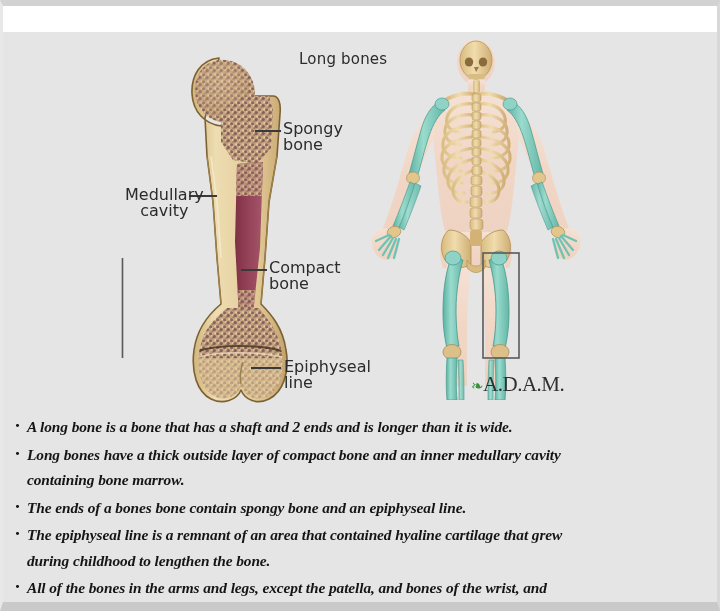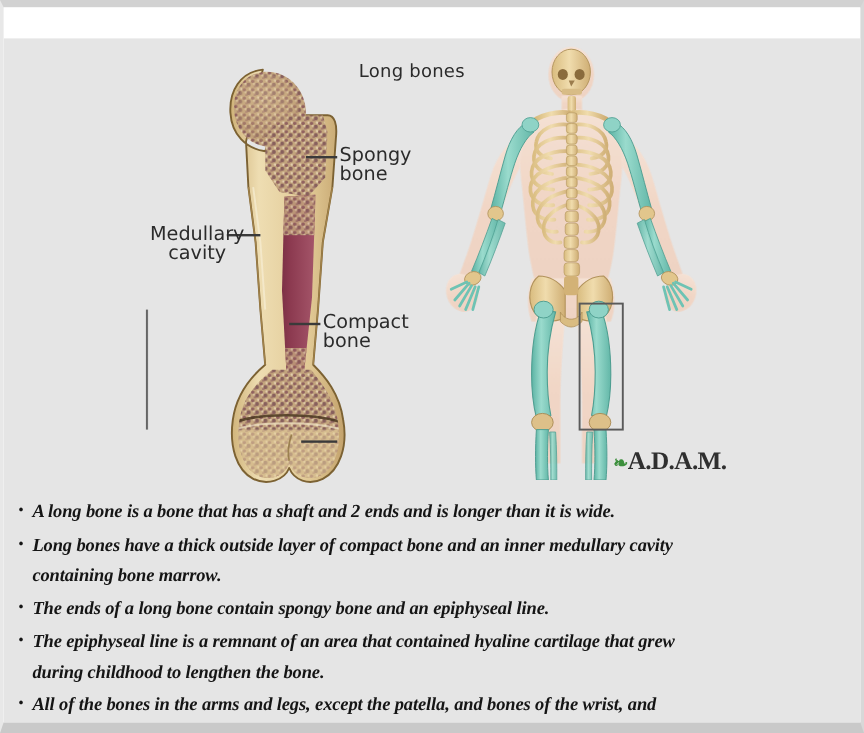--- a/index.html
+++ b/index.html
@@ -65,24 +65,24 @@
   }
 
   
   #femur{position:absolute;left:178px;top:20px;width:110px;height:352px;}
 
   
   #skeleton{position:absolute;left:360px;top:4px;width:270px;height:364px;}
 
   .adam{
     position:absolute;
-    left:508px;top:340px;
+    left:468px;top:340px;
     font-family:"Liberation Serif",serif;
     font-size:21px;
-    font-weight:bold;
+    font-weight:normal;
     color:#2f2f2f;
     letter-spacing:-.5px;
     white-space:nowrap;
   }
   .adam .leaf{color:#3c8f3c;font-size:15px;}
 
   
   #bullets{
     position:absolute;
     left:0;top:382px;
@@ -365,30 +365,32 @@
       <div class="leader" style="left:186px;top:163px;width:28px;"></div>
       <div class="leader" style="left:238px;top:237px;width:26px;"></div>
       <div class="leader" style="left:248px;top:335px;width:30px;"></div>
 
       <div class="lbl" style="left:280px;top:89px;">Spongy
 bone</div>
       <div class="lbl" style="left:122px;top:155px;text-align:center;">Medullary
 cavity</div>
       <div class="lbl" style="left:266px;top:228px;">Compact
 bone</div>
+      <div class="lbl" style="left:281px;top:327px;">Epiphyseal
+line</div>
 
       <div class="adam">
         <span class="leaf">❧</span><span>A.D.A.M.</span>
       </div>
     </div>
 
     <div id="bullets">
       <ul class="blist">
         <li>A long bone is a bone that has a shaft and 2 ends and is longer than it is wide.</li>
         <li>Long bones have a thick outside layer of compact bone and an inner medullary cavity containing bone marrow.</li>
-        <li>The ends of a long bone contain spongy bone and an epiphyseal line.</li>
+        <li>The ends of a bones bone contain spongy bone and an epiphyseal line.</li>
         <li>The epiphyseal line is a remnant of an area that contained hyaline cartilage that grew during childhood to lengthen the bone.</li>
         <li>All of the bones in the arms and legs, except the patella, and bones of the wrist, and ankle, are long bones.</li>
       </ul>
     </div>
 
   </div>
 </div>
 
 </body></html>

